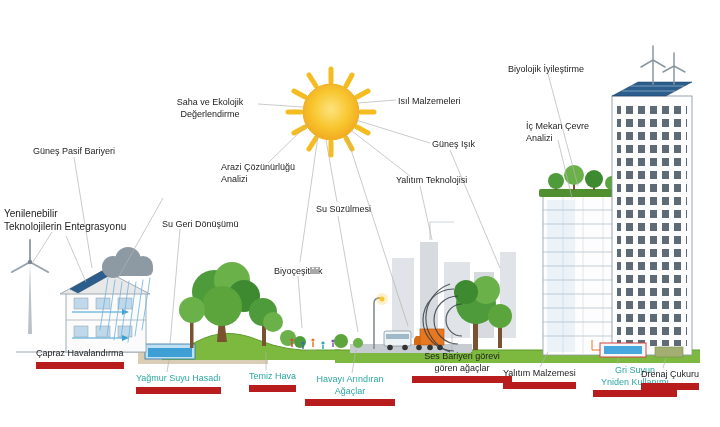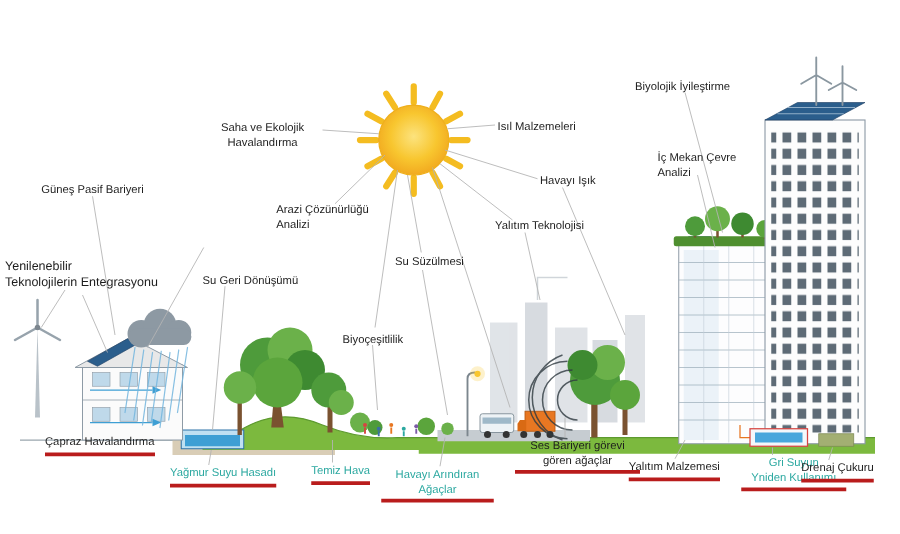--- a/index.html
+++ b/index.html
@@ -10,21 +10,21 @@
   .label {
     position:absolute;
     font-weight:normal;
     font-size:9px;
     line-height:1.3;
     color:#1d1d1d;
     white-space:pre-line;
   }
   .teal { color:#2BA8A0; }
   .center { text-align:center; }
-  .ul { border-bottom:3px solid #b91c1c; padding-bottom:2px; }
+  .ul { border-bottom:7px solid #b91c1c; padding-bottom:2px; }
   .small { font-size:10px; }
 </style>
 </head>
 <body>
 
 <div class="stage">
 
   <svg class="art" width="720" height="427" viewBox="0 0 720 427">
     <defs>
       <radialGradient id="sunG" cx="50%" cy="45%" r="60%">
@@ -215,26 +215,26 @@
       <circle cx="331" cy="112" r="28" fill="url(#sunG)" stroke="#EFAF1C" stroke-width="1"></circle>
     </g>
 
     <g>
       <path d="M303,107 258,104 M358,103 396,100 M356,120 430,143 M352,131 410,176 M308,124 268,163 M326,140 337,202 M338,216 358,332 M346,134 408,326 M548,74 578,186 M558,140 572,198 M163,198 118,278 M180,229 170,344 M52,232 33,262 M66,236 86,282 M74,157 92,268 M450,150 500,268 M452,350 452,334 M540,367 548,352 M618,364 618,358 M663,368 666,358 M167,372 169,360 M266,370 266,352 M352,373 356,350 M298,276 302,328 M420,186 432,240 M318,136 300,262" stroke="#B3B3B3" stroke-width="0.7" fill="none"></path>
     </g>
   </svg>
 
   <div class="label" style="left:33px;top:146px">Güneş Pasif Bariyeri</div>
   <div class="label center" style="left:164px;top:97px;width:92px">Saha ve Ekolojik
-Havalandırma</div>
+Değerlendirme</div>
   <div class="label" style="left:398px;top:96px">Isıl Malzemeleri</div>
   <div class="label" style="left:508px;top:64px">Biyolojik İyileştirme</div>
   <div class="label" style="left:526px;top:121px;width:80px">İç Mekan Çevre
 Analizi</div>
-  <div class="label" style="left:432px;top:139px">Havayı Işık</div>
+  <div class="label" style="left:432px;top:139px">Güneş Işık</div>
   <div class="label" style="left:396px;top:175px">Yalıtım Teknolojisi</div>
   <div class="label" style="left:221px;top:162px;width:90px">Arazi Çözünürlüğü
 Analizi</div>
   <div class="label" style="left:162px;top:219px">Su Geri Dönüşümü</div>
   <div class="label" style="left:316px;top:204px">Su Süzülmesi</div>
   <div class="label small" style="left:4px;top:207px;width:140px">Yenilenebilir
 Teknolojilerin Entegrasyonu</div>
   <div class="label" style="left:274px;top:266px">Biyoçeşitlilik</div>
 
   <div class="label ul" style="left:36px;top:348px">Çapraz Havalandırma</div>

